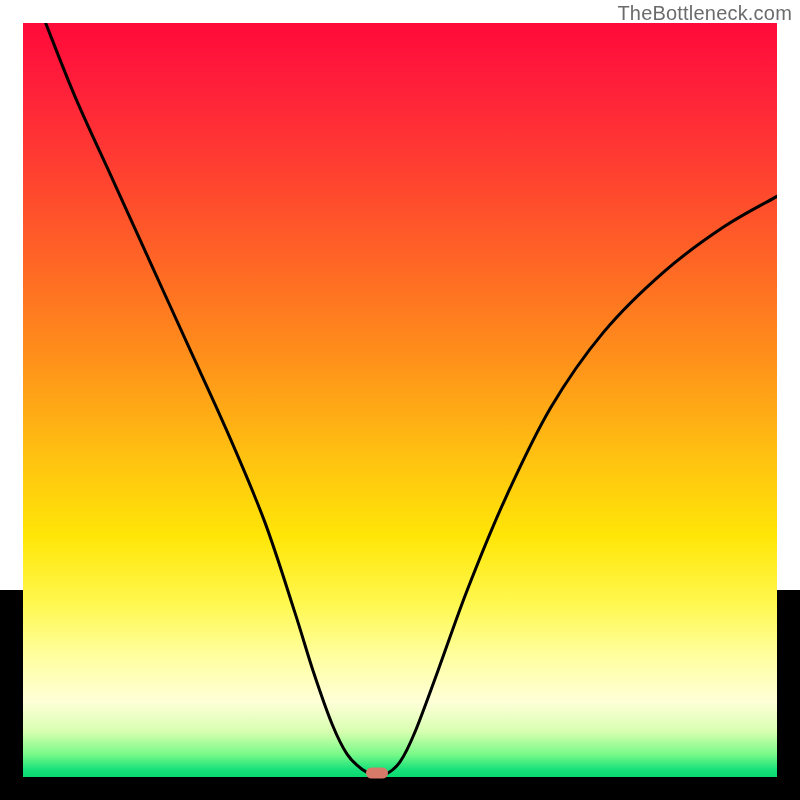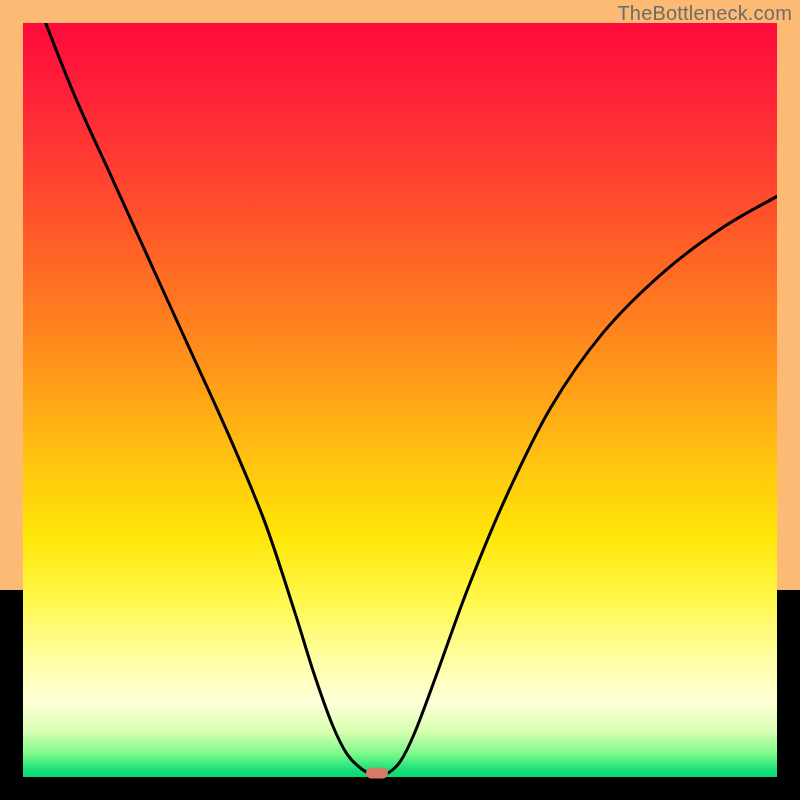--- a/index.html
+++ b/index.html
@@ -8,21 +8,21 @@
     width: 800px;
     height: 800px;
     overflow: hidden;
     background: #000;
     font-family: Arial, Helvetica, sans-serif;
   }
   .frame {
     position: relative;
     width: 800px;
     height: 590px;
-    background: #fdba74;
+    background: #ffffff;
     text-align: center;
   }
   .plot-area {
     position: absolute;
     left: 23px;
     top: 23px;
     width: 754px;
     height: 754px;
     
     background: linear-gradient(

